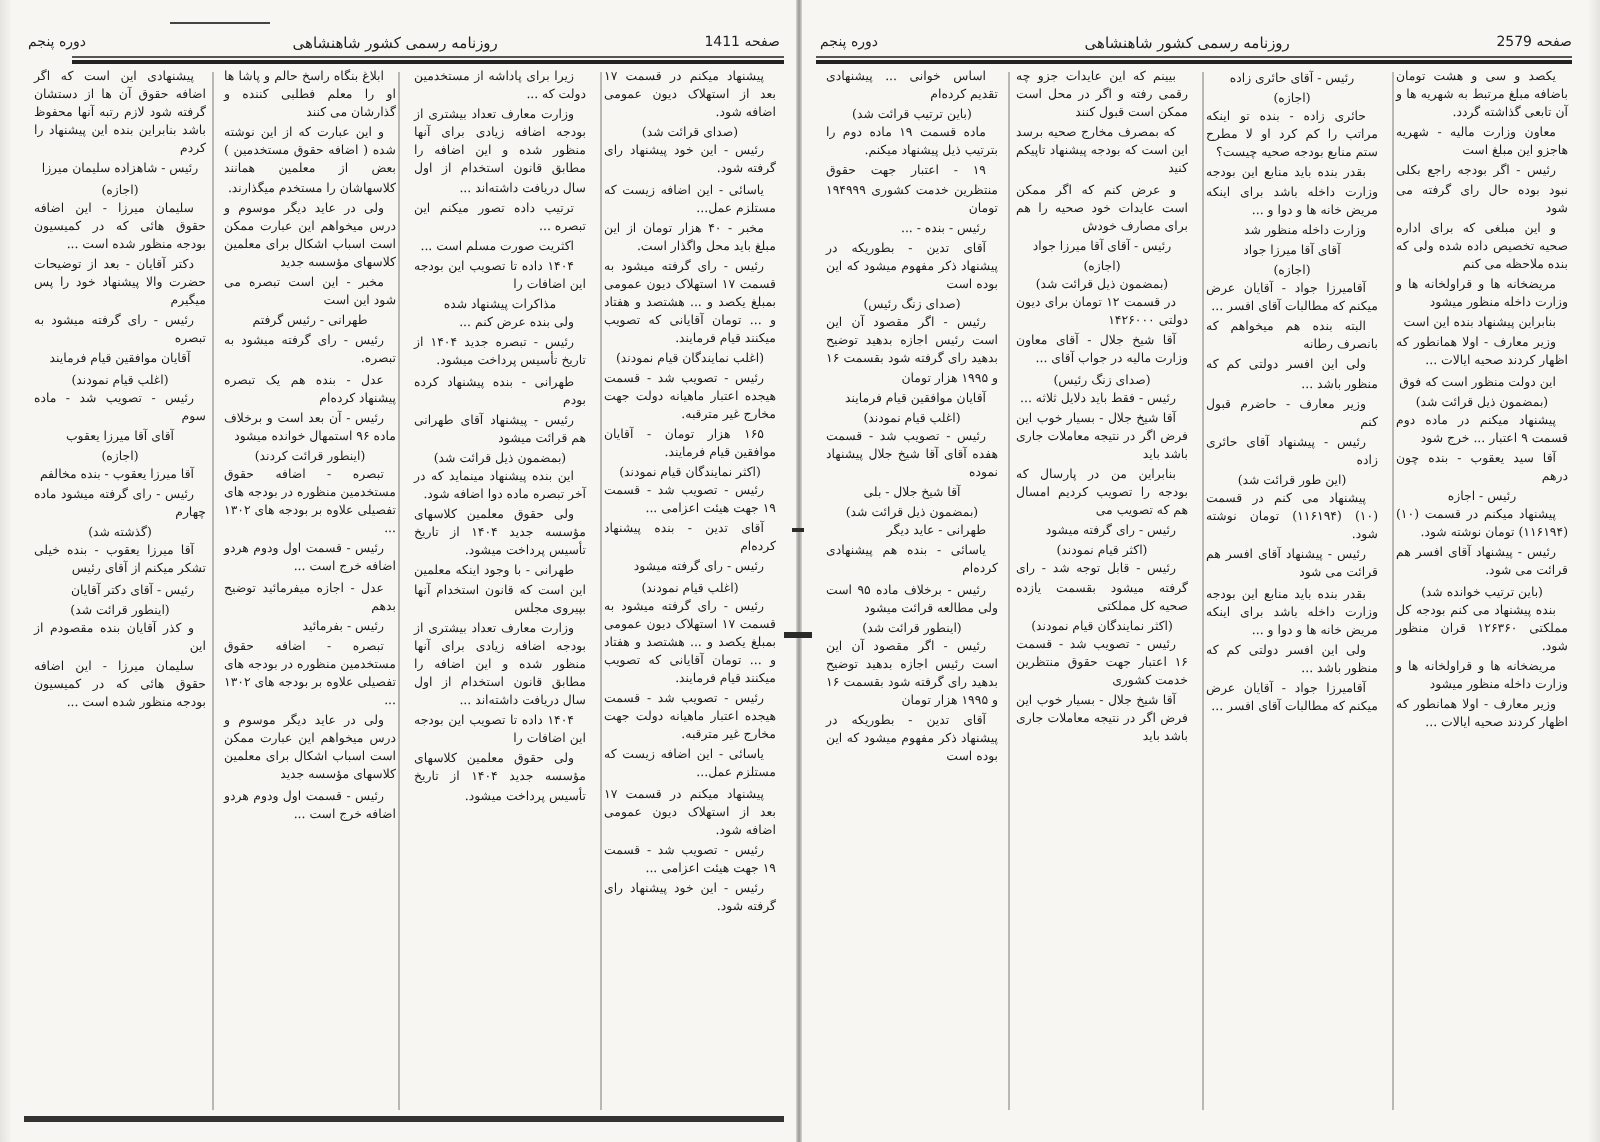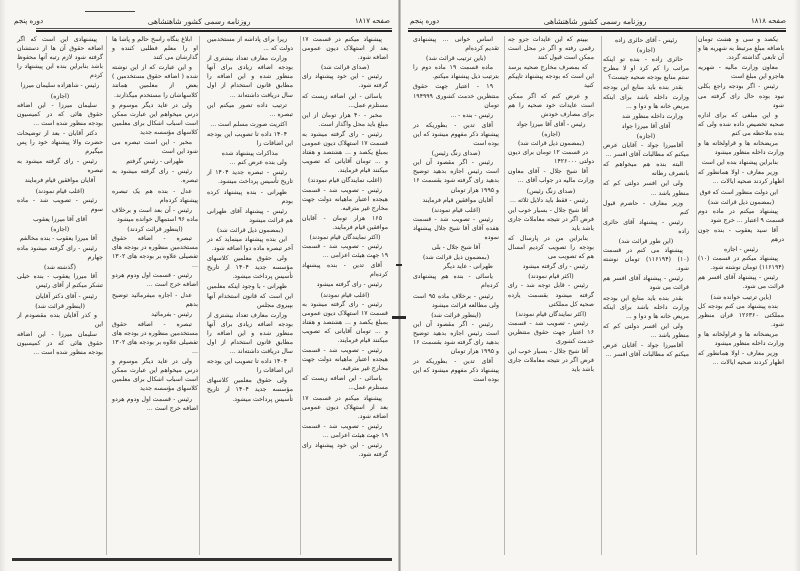--- a/index.html
+++ b/index.html
@@ -75,21 +75,21 @@
 </style>
 </head>
 <body>
 
 <div class="spread">
 
   <div class="page left">
     <div class="edge-shadow-left"></div>
     <div class="top-deco" style="left:85px;width:50px;"></div>
     <div class="masthead">
-      <span>صفحه ۱۸۱۷</span>
+      <span>صفحه 1411</span>
       <span class="title">روزنامه رسمی کشور شاهنشاهی</span>
       <span>دوره پنجم</span>
     </div>
     <div class="rule-thin" style="top:28px;left:36px;right:8px;"></div>
     <div class="rule-thick" style="top:30px;left:36px;right:8px;"></div>
 
     <div class="col-divider" style="left:106px;"></div>
     <div class="col-divider" style="left:199px;"></div>
     <div class="col-divider" style="left:300px;"></div>
 
@@ -175,21 +175,21 @@
         <p>سلیمان میرزا - این اضافه حقوق هائی که در کمیسیون بودجه منظور شده است ...</p>
       </div>
     </div>
 
     <div class="bottom-rule" style="left:12px;right:8px;"></div>
   </div>
 
   <div class="page right">
     <div class="edge-shadow-right"></div>
     <div class="masthead">
-      <span>صفحه ۱۸۱۸</span>
+      <span>صفحه 2579</span>
       <span class="title">روزنامه رسمی کشور شاهنشاهی</span>
       <span>دوره پنجم</span>
     </div>
     <div class="rule-thin" style="top:28px;left:8px;right:14px;"></div>
     <div class="rule-thick" style="top:30px;left:8px;right:14px;"></div>
 
     <div class="col-divider" style="left:104px;"></div>
     <div class="col-divider" style="left:201px;"></div>
     <div class="col-divider" style="left:296px;"></div>
 

